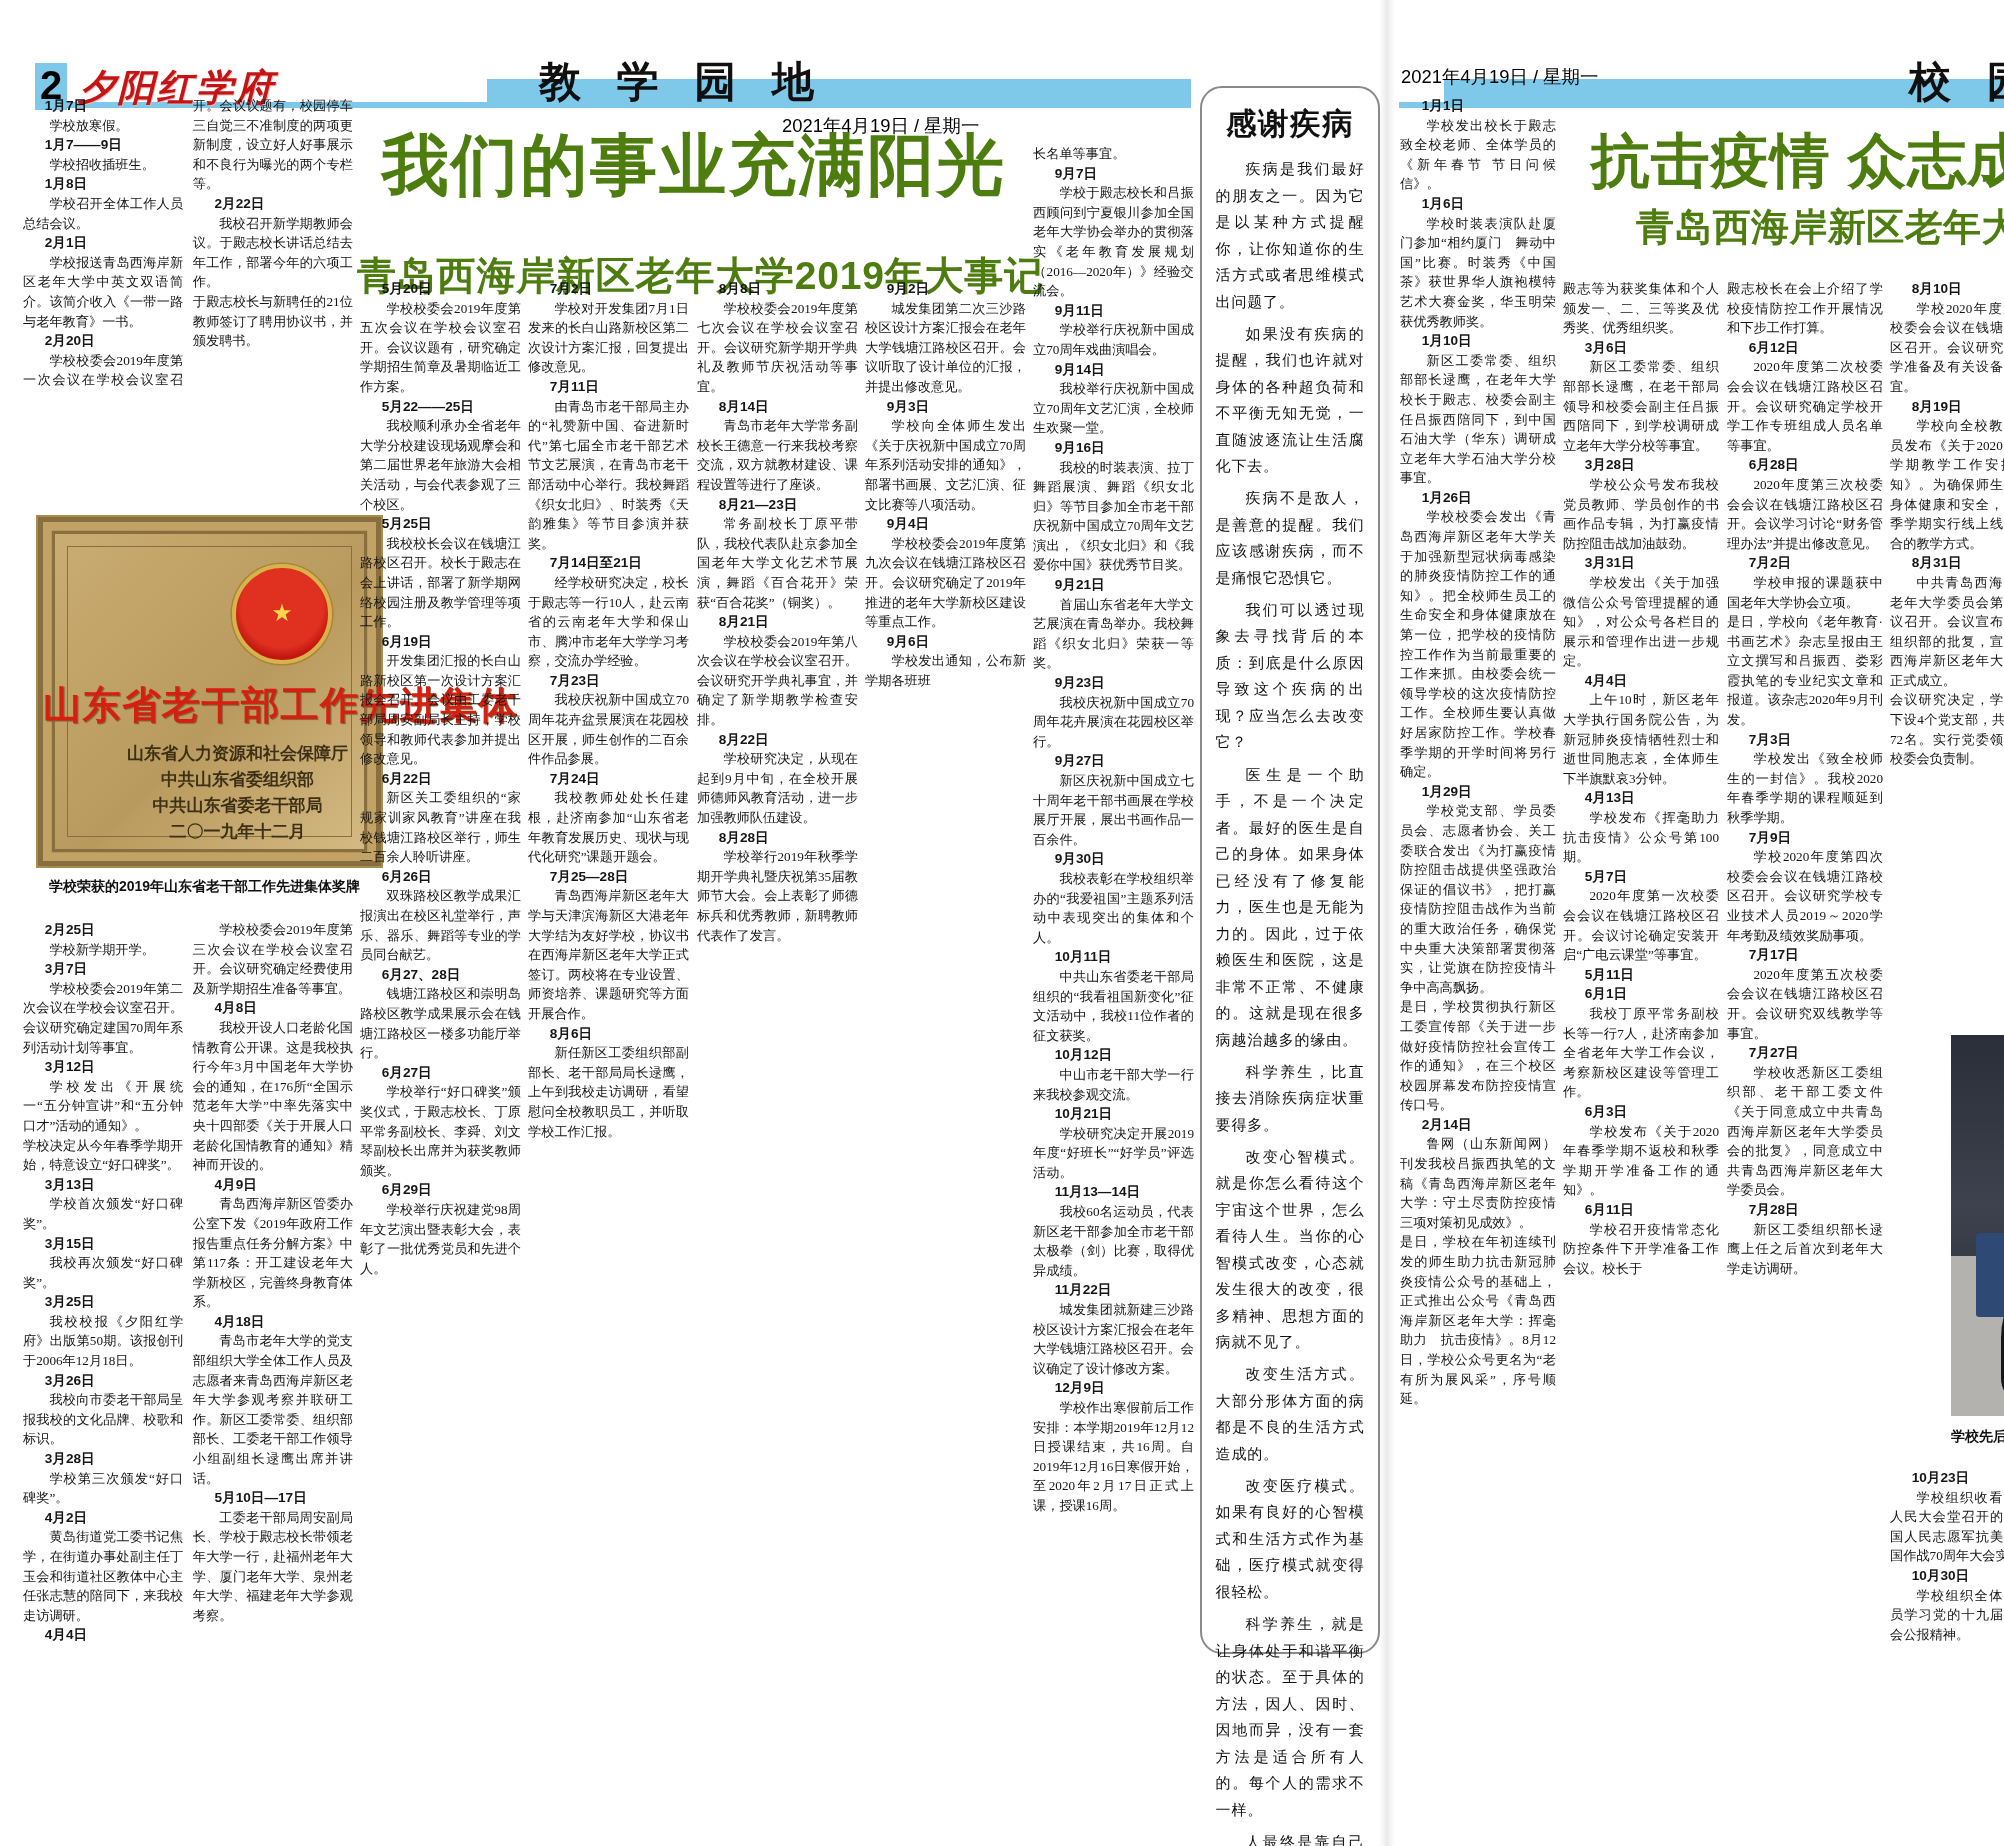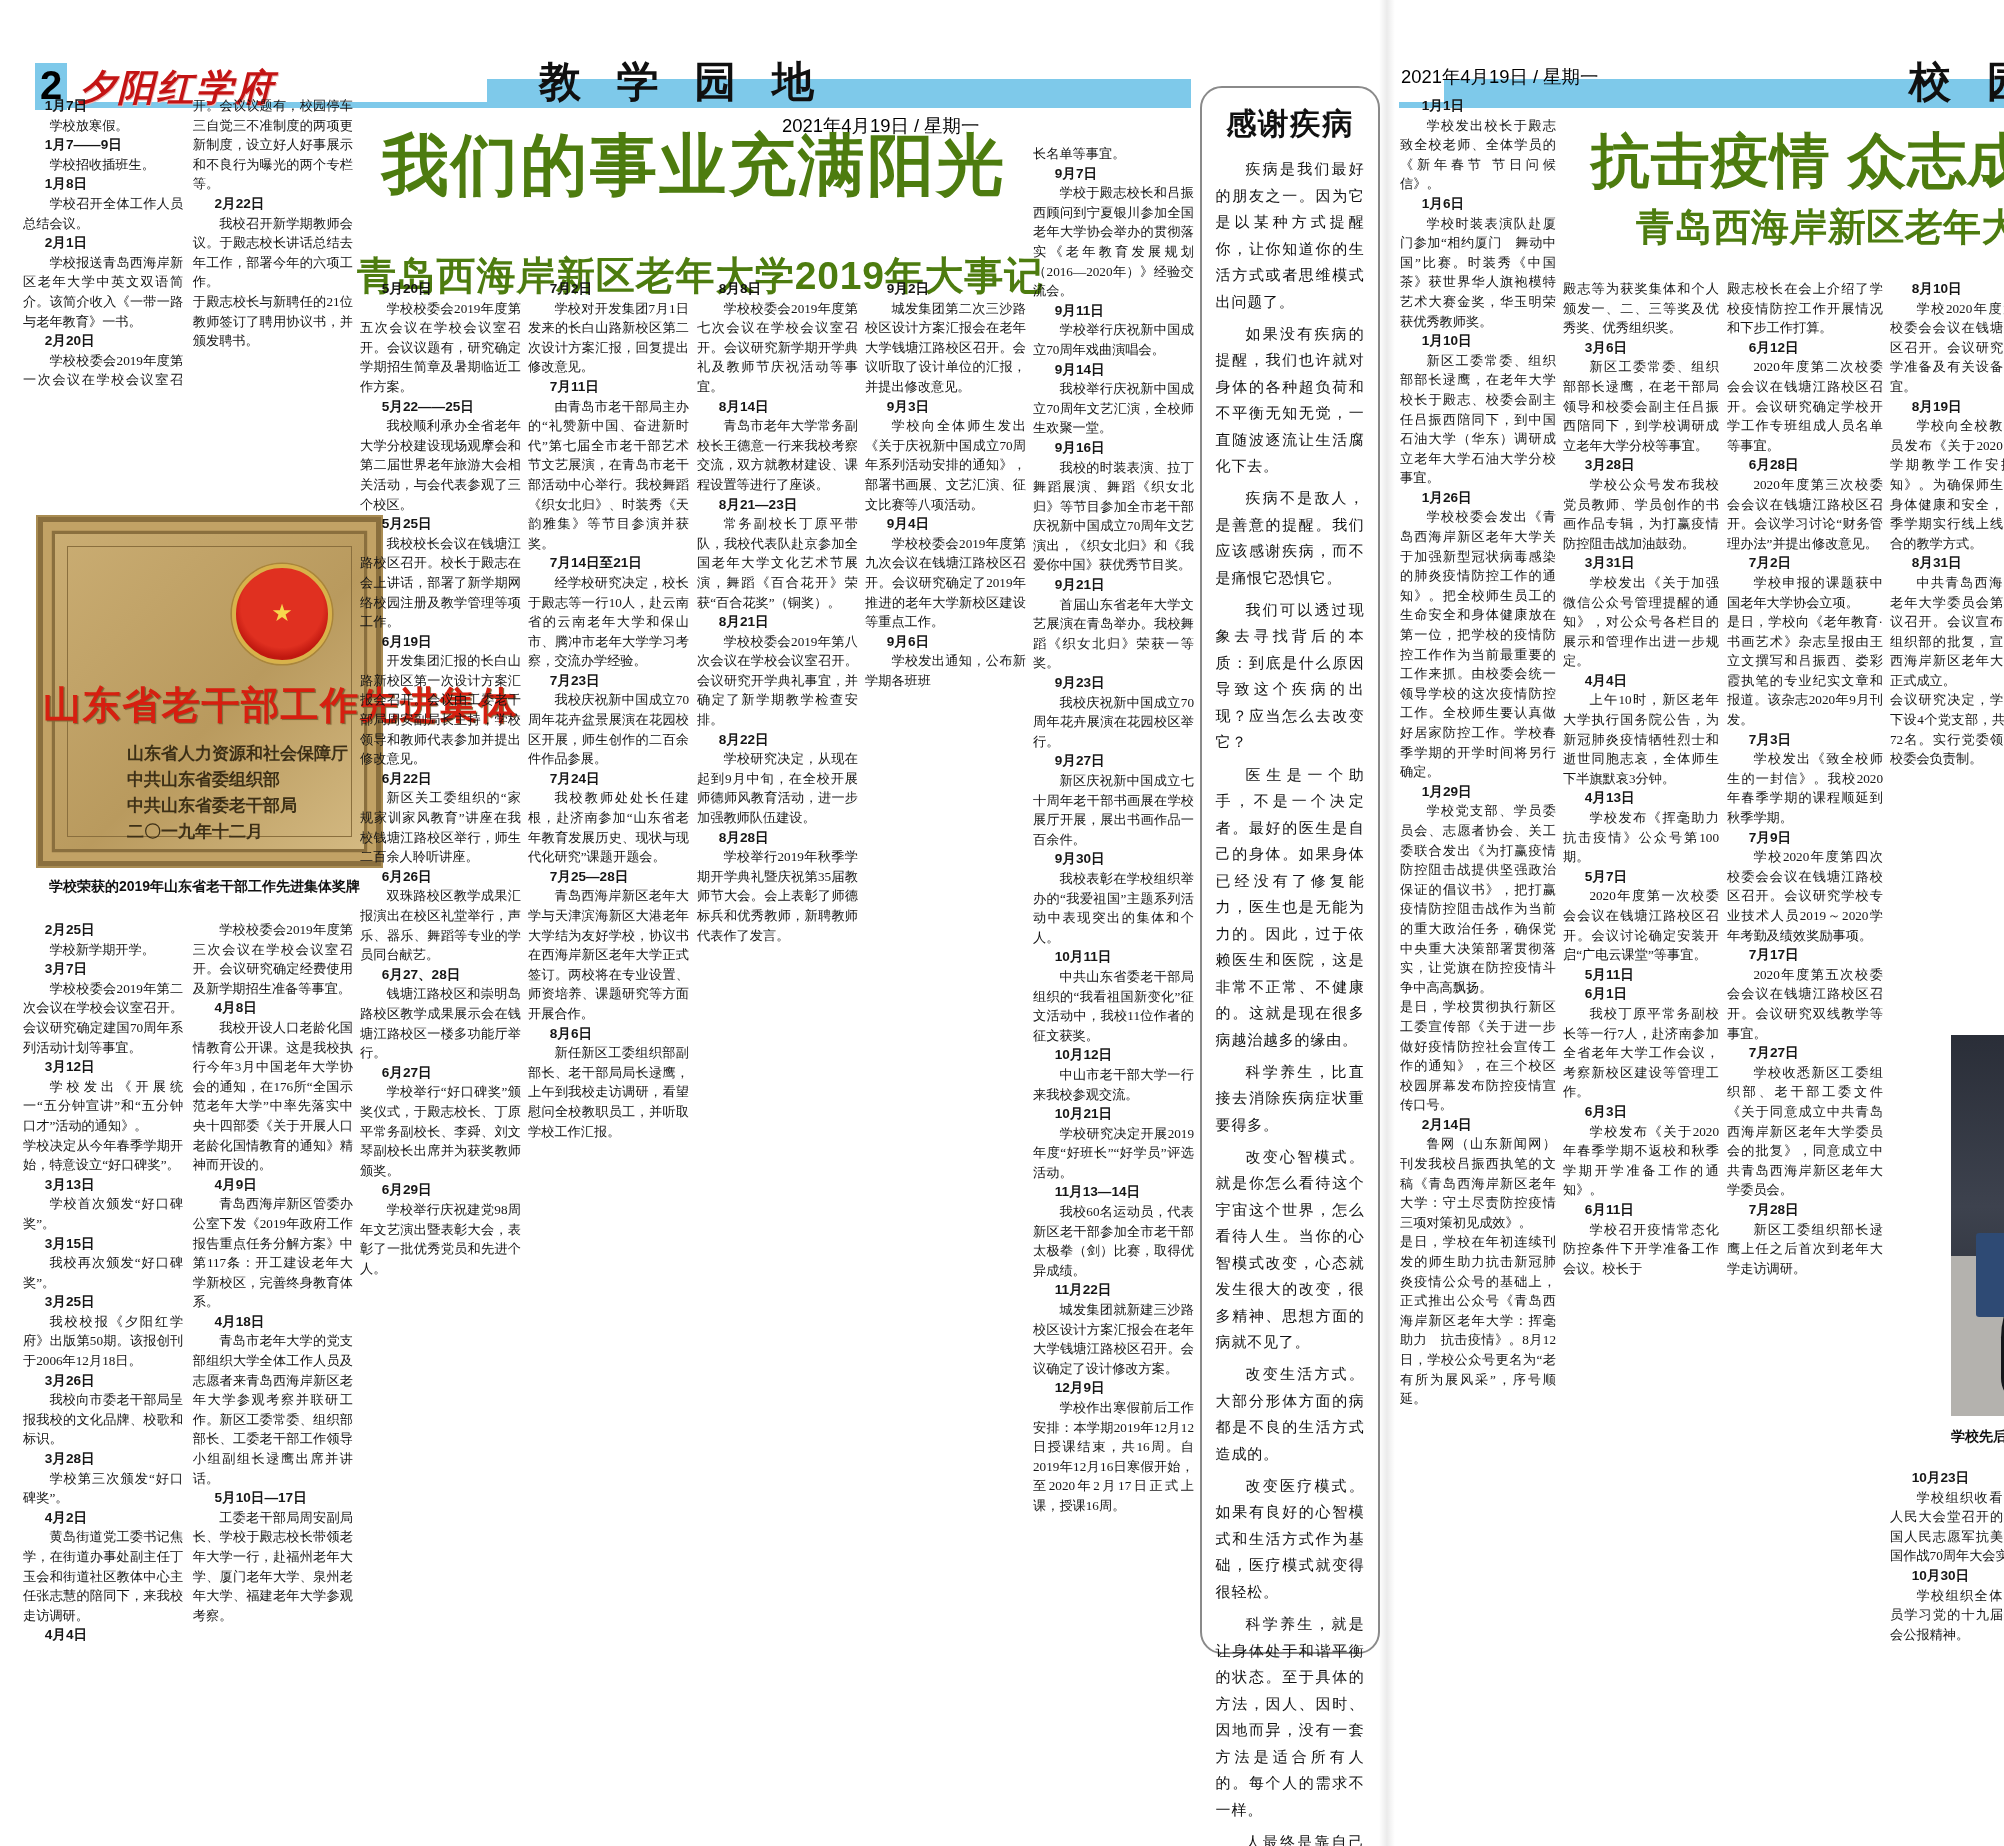--- a/index.html
+++ b/index.html
@@ -46,21 +46,21 @@
           box-shadow:inset 0 0 0 8.8px #c2a265, inset 0 0 0 12px #8a6f3e;}
   .plaque-inner{position:absolute;left:24px;top:24px;right:24px;bottom:24px;
           border:1.6px solid #8a6f3e;}
   .emblem{position:absolute;width:92px;height:92px;border-radius:50%;
           background:radial-gradient(circle at 50% 42%,#e03020 0 58%,#c01810 72%);
           border:4.8px solid #d8b24a;box-shadow:0 0 0 1.6px #a9853a;
           color:#f7d74d;font-size:24px;text-align:center;line-height:90px;}
   .plaque-title{position:absolute;width:100%;text-align:center;color:#d61f10;
           font-weight:bold;font-size:38px;letter-spacing:1.6px;white-space:nowrap;
           font-family:"DejaVu Serif",serif;text-shadow:1.2px 1.2px 0.8px #7d6636;}
-  .plaque-org{position:absolute;right:28px;color:#3c2f16;
+  .plaque-org{position:absolute;right:28px;text-align:center;color:#3c2f16;
           font-size:17px;line-height:26px;font-weight:bold;}
   .caption{font-weight:bold;font-size:14px;font-family:"Liberation Sans",sans-serif;}
   
   .photo{background:linear-gradient(180deg,#2a2e38 0%,#3d424e 45%,#23262d 100%);
          overflow:hidden;}
   .floor{position:absolute;left:0;bottom:0;width:34%;height:42%;
          background:linear-gradient(70deg,#b4b2ae 0 55%,transparent 56%);}
   .fig{position:absolute;border-radius:46% 46% 18% 18%;}
   .chair{position:absolute;background:#2e4a74;border-radius:3.2px;}
   .fold{position:absolute;left:1379px;top:0;width:16px;height:100%;

